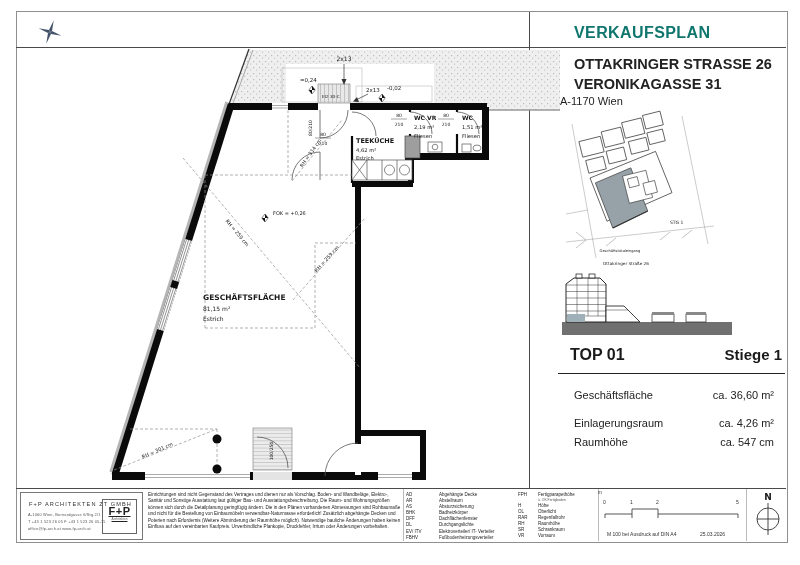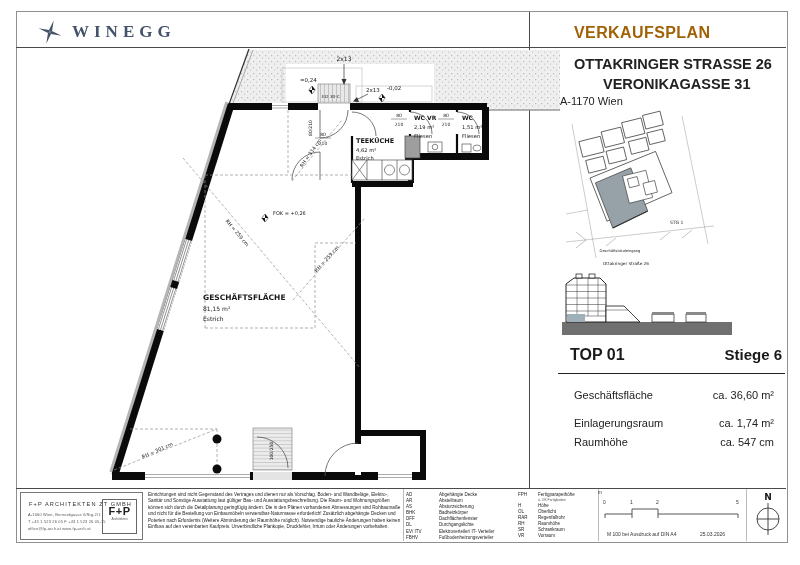--- a/index.html
+++ b/index.html
@@ -3,33 +3,33 @@
 <meta charset="utf-8">
 <style>
   html,body{margin:0;padding:0;background:#fff;}
   body{width:800px;height:565px;position:relative;font-family:"Liberation Sans",sans-serif;color:#1a1a1a;overflow:hidden;}
   .abs{position:absolute;}
   .sheet-border{left:16px;top:11px;width:770px;height:530px;border:1px solid #8f8f8f;}
   .hline{height:1px;background:#4a4a4a;}
   .vline{width:1px;background:#4a4a4a;}
   .logo{left:38px;top:20px;display:flex;align-items:center;gap:10px;}
   .logo-text{font-family:"Liberation Serif",serif;font-size:17px;font-weight:600;letter-spacing:5px;color:#44536a;}
-  .vtitle{left:574px;top:24px;font-size:16px;font-weight:bold;letter-spacing:.4px;color:#a16207;}
+  .vtitle{left:574px;top:24px;font-size:16px;font-weight:bold;letter-spacing:.4px;color:#0f766e;}
   .addr1{left:574px;top:56px;font-size:14.5px;font-weight:600;color:#222;}
-  .addr2{left:574px;top:76px;font-size:14.5px;font-weight:600;color:#222;margin-left:29px;}
+  .addr2{left:574px;top:76px;font-size:14.5px;font-weight:600;color:#222;}
   .city{left:560px;top:95px;font-size:11px;color:#222;}
   .toprow{left:570px;top:346px;width:212px;display:flex;justify-content:space-between;align-items:baseline;}
   .top-id{font-size:16px;font-weight:bold;}
   .stiege{font-size:15px;font-weight:bold;}
   .fact-row{left:574px;width:200px;display:flex;justify-content:space-between;font-size:11px;color:#222;}
   .footer{font-size:4.6px;color:#222;}
   .fpbox{left:20px;top:492px;width:121px;height:46px;border:1px solid #777;}
   .fp-name{position:absolute;left:8px;top:8px;font-size:5.6px;letter-spacing:1.1px;color:#333;}
   .fp-line{position:absolute;left:7px;font-size:3.9px;color:#555;letter-spacing:.2px;}
-  .fp-logo{position:absolute;right:5px;top:6px;width:33px;height:33px;border:1px solid #666;text-align:center;}
+  .fp-logo{position:absolute;right:5px;top:6px;width:33px;height:33px;border:1px solid #666;text-align:center;text-decoration:underline;}
   .fp-logo b{display:block;font-size:11px;margin-top:5px;letter-spacing:.5px;}
   .fp-logo span{display:block;font-size:3.2px;color:#555;}
   .legal{left:148px;top:492px;width:253px;font-size:4.65px;line-height:1.38;color:#222;}
   .legend{left:406px;top:492px;width:190px;display:flex;gap:4px;font-size:4.5px;color:#222;}
   .lcol{display:flex;flex-direction:column;gap:1.1px;}
   .lrow{display:flex;}
   .lrow .ab{width:33px;flex:none;}
   .lrow .ab.narrow{width:20px;}
   .fph-note{font-size:3.4px;color:#555;margin-left:20px;margin-top:-0.5px;}
   .scale-num{position:absolute;font-size:5px;color:#333;}
@@ -48,21 +48,20 @@
 
 <div class="abs logo">
   <svg width="24" height="24" viewBox="0 0 24 24">
     <g fill="#44536a" transform="rotate(18 12 12)">
       <polygon points="12,0 13.6,10.4 12,12 10.4,10.4"></polygon>
       <polygon points="12,24 10.4,13.6 12,12 13.6,13.6"></polygon>
       <polygon points="0,12 10.4,10.4 12,12 10.4,13.6"></polygon>
       <polygon points="24,12 13.6,13.6 12,12 13.6,10.4"></polygon>
     </g>
   </svg>
-  <span class="logo-text">WINEGG</span>
 </div>
 
 <div class="abs vtitle">VERKAUFSPLAN</div>
 <div class="abs addr1">OTTAKRINGER STRASSE 26</div>
 <div class="abs addr2">VERONIKAGASSE 31</div>
 <div class="abs city">A-1170 Wien</div>
 
 <svg class="abs" style="left:562px;top:110px;" width="158" height="160" viewBox="0 0 158 160">
   <g stroke="#999" stroke-width="0.5">
     <line x1="10" y1="14" x2="34" y2="148"></line>
@@ -124,30 +123,30 @@
   <g fill="#fff" stroke="#222" stroke-width="0.7">
     <rect x="92" y="42" width="22" height="8"></rect>
     <rect x="126" y="42" width="20" height="8"></rect>
   </g>
   <rect x="92" y="40" width="22" height="3" fill="#8a8a8a"></rect>
   <rect x="126" y="40" width="20" height="3" fill="#8a8a8a"></rect>
 </svg>
 
 <div class="abs toprow">
   <span class="top-id">TOP 01</span>
-  <span class="stiege">Stiege 6</span>
+  <span class="stiege">Stiege 1</span>
 </div>
 <div class="abs hline" style="left:558px;top:373px;width:227px;background:#222;"></div>
 <div class="abs fact-row" style="top:389px;">
   <span>Geschäftsfläche</span>
   <span>ca. 36,60 m²</span>
 </div>
 <div class="abs fact-row" style="top:417px;gap:48px;">
   <span>Einlagerungsraum</span>
-  <span>ca. 1,74 m²</span>
+  <span>ca. 4,26 m²</span>
 </div>
 <div class="abs fact-row" style="top:436px;">
   <span>Raumhöhe</span>
   <span>ca. 547 cm</span>
 </div>
 
 <svg class="abs" style="left:60px;top:48px;" width="505" height="440" viewBox="0 0 505 440">
   <defs>
     <pattern id="stipple" width="6" height="6" patternUnits="userSpaceOnUse">
       <rect width="6" height="6" fill="#efefef"></rect>

